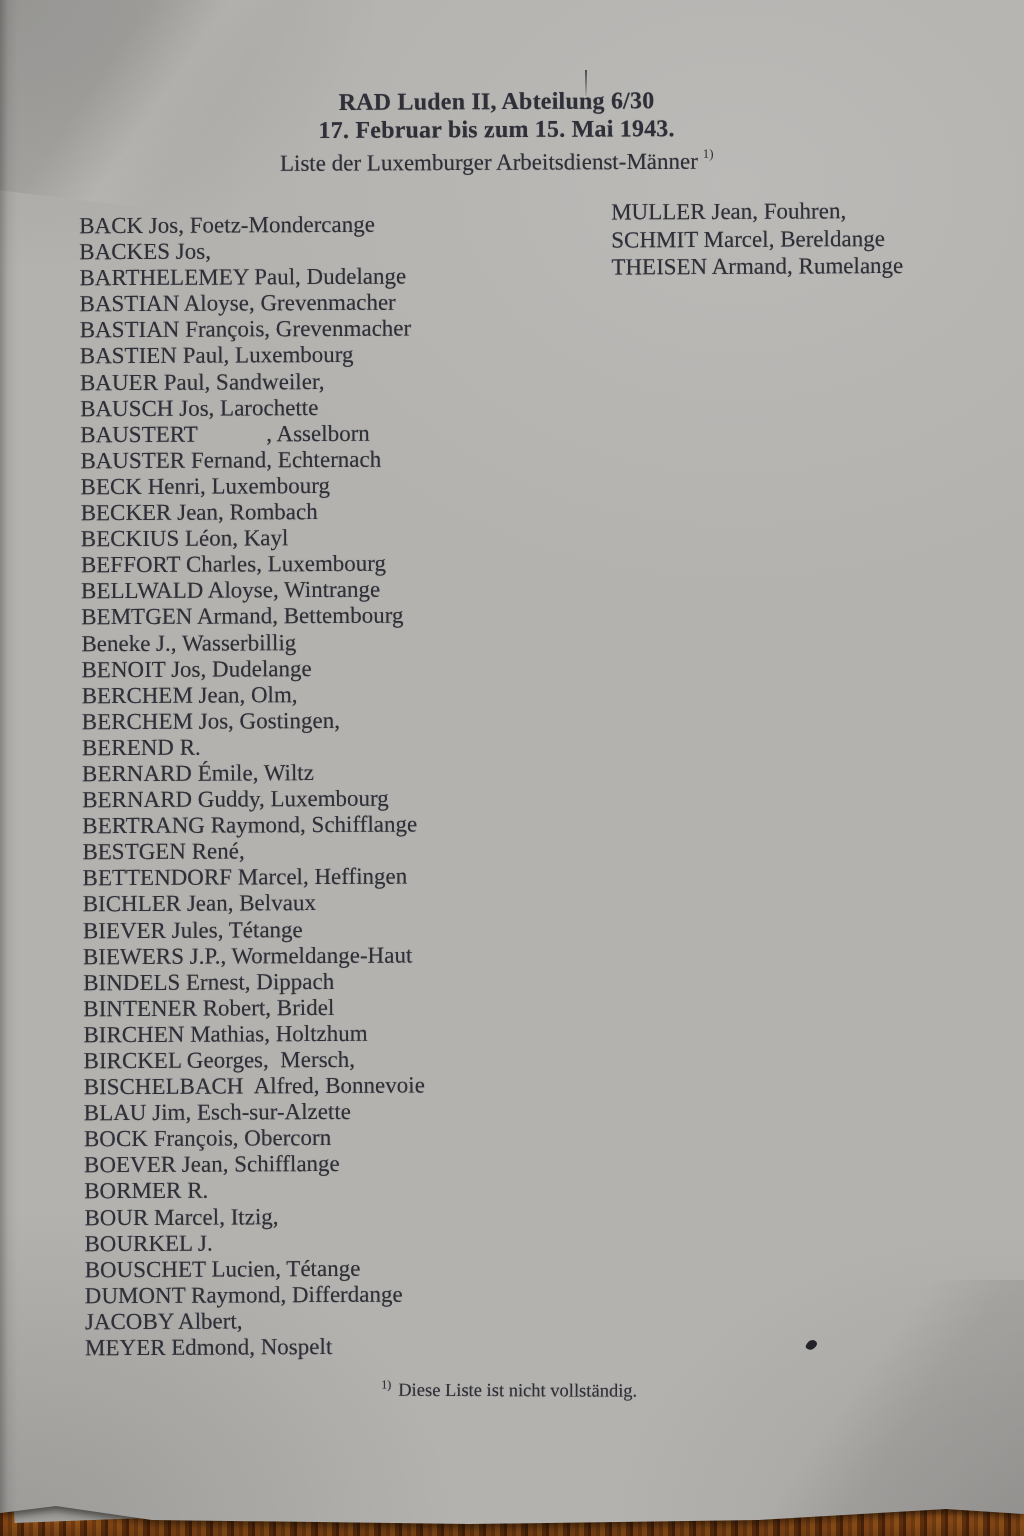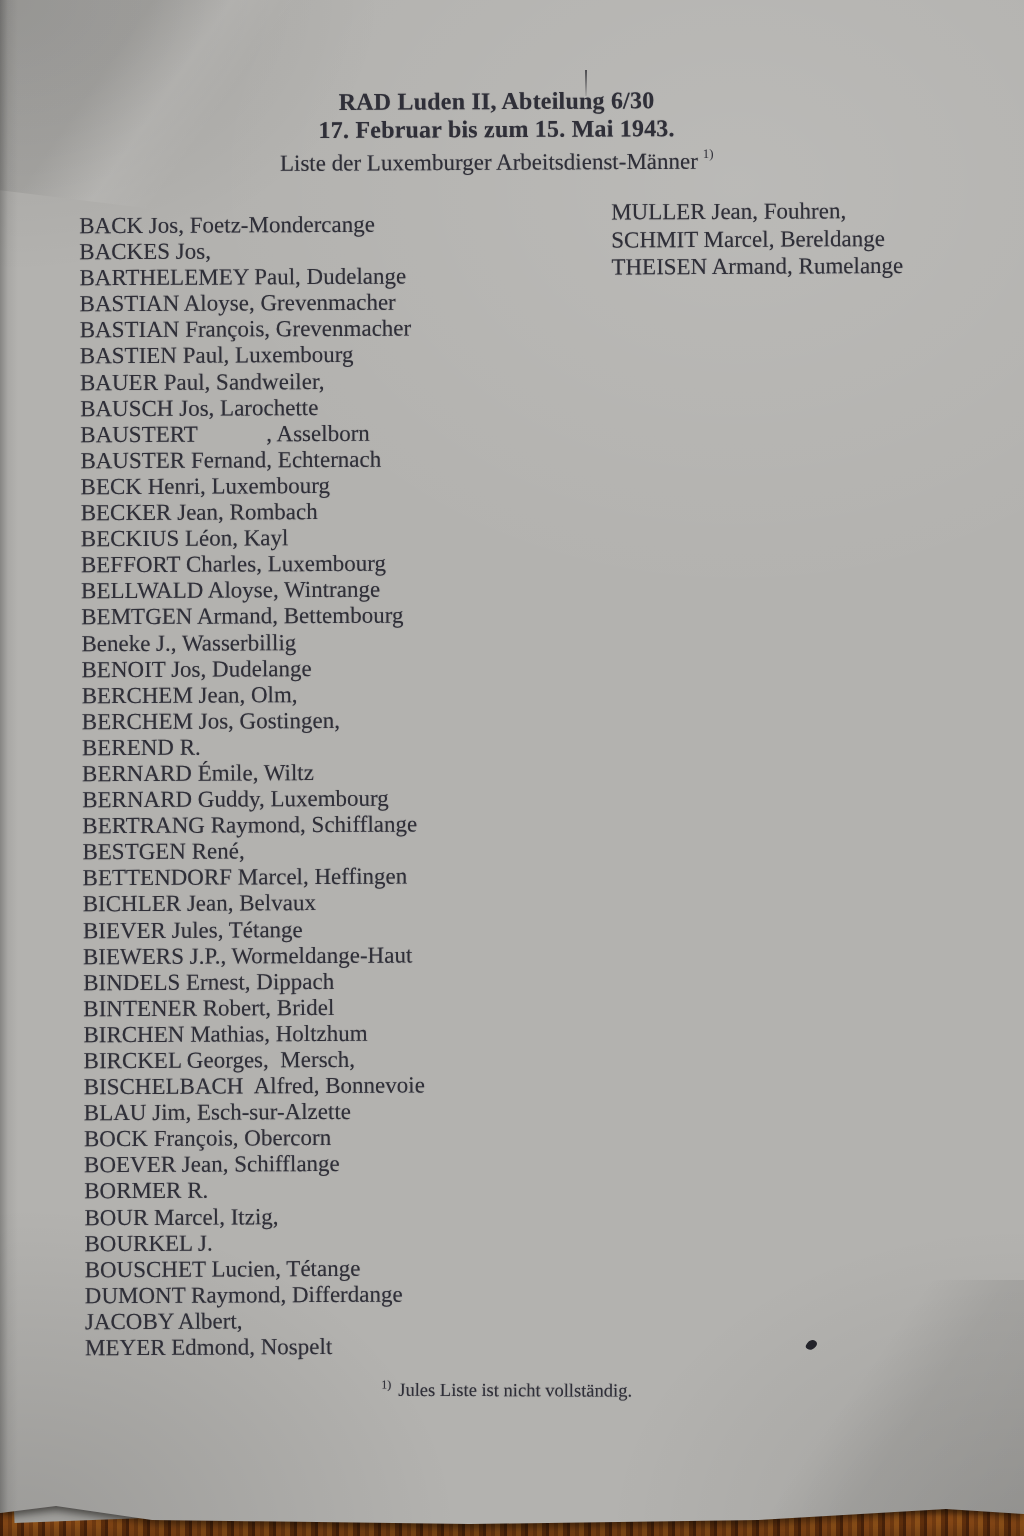--- a/index.html
+++ b/index.html
@@ -107,18 +107,18 @@
       <div class="header">
         <div class="h-bold">RAD Luden II, Abteilung 6/30</div>
         <div class="h-bold">17. Februar bis zum 15. Mai 1943.</div>
         <div class="h-reg"><span>Liste der Luxemburger Arbeitsdienst-Männer</span><sup class="mark">1)</sup></div>
       </div>
 
       <div class="col col-left"><div class="entry">BACK Jos, Foetz-Mondercange</div><div class="entry">BACKES Jos,</div><div class="entry">BARTHELEMEY Paul, Dudelange</div><div class="entry">BASTIAN Aloyse, Grevenmacher</div><div class="entry">BASTIAN François, Grevenmacher</div><div class="entry">BASTIEN Paul, Luxembourg</div><div class="entry">BAUER Paul, Sandweiler,</div><div class="entry">BAUSCH Jos, Larochette</div><div class="entry">BAUSTERT            , Asselborn</div><div class="entry">BAUSTER Fernand, Echternach</div><div class="entry">BECK Henri, Luxembourg</div><div class="entry">BECKER Jean, Rombach</div><div class="entry">BECKIUS Léon, Kayl</div><div class="entry">BEFFORT Charles, Luxembourg</div><div class="entry">BELLWALD Aloyse, Wintrange</div><div class="entry">BEMTGEN Armand, Bettembourg</div><div class="entry">Beneke J., Wasserbillig</div><div class="entry">BENOIT Jos, Dudelange</div><div class="entry">BERCHEM Jean, Olm,</div><div class="entry">BERCHEM Jos, Gostingen,</div><div class="entry">BEREND R.</div><div class="entry">BERNARD Émile, Wiltz</div><div class="entry">BERNARD Guddy, Luxembourg</div><div class="entry">BERTRANG Raymond, Schifflange</div><div class="entry">BESTGEN René,</div><div class="entry">BETTENDORF Marcel, Heffingen</div><div class="entry">BICHLER Jean, Belvaux</div><div class="entry">BIEVER Jules, Tétange</div><div class="entry">BIEWERS J.P., Wormeldange-Haut</div><div class="entry">BINDELS Ernest, Dippach</div><div class="entry">BINTENER Robert, Bridel</div><div class="entry">BIRCHEN Mathias, Holtzhum</div><div class="entry">BIRCKEL Georges,  Mersch,</div><div class="entry">BISCHELBACH  Alfred, Bonnevoie</div><div class="entry">BLAU Jim, Esch-sur-Alzette</div><div class="entry">BOCK François, Obercorn</div><div class="entry">BOEVER Jean, Schifflange</div><div class="entry">BORMER R.</div><div class="entry">BOUR Marcel, Itzig,</div><div class="entry">BOURKEL J.</div><div class="entry">BOUSCHET Lucien, Tétange</div><div class="entry">DUMONT Raymond, Differdange</div><div class="entry">JACOBY Albert,</div><div class="entry">MEYER Edmond, Nospelt</div></div>
 
       <div class="col col-right"><div class="entry">MULLER Jean, Fouhren,</div><div class="entry">SCHMIT Marcel, Bereldange</div><div class="entry">THEISEN Armand, Rumelange</div></div>
 
-      <div class="footnote"><sup>1)</sup><span>Jules Liste ist nicht vollständig.</span></div>
+      <div class="footnote"><sup>1)</sup><span>Diese Liste ist nicht vollständig.</span></div>
 
       <div class="speck"></div>
     </div>
   </div>
 </div>
 
 </body></html>

